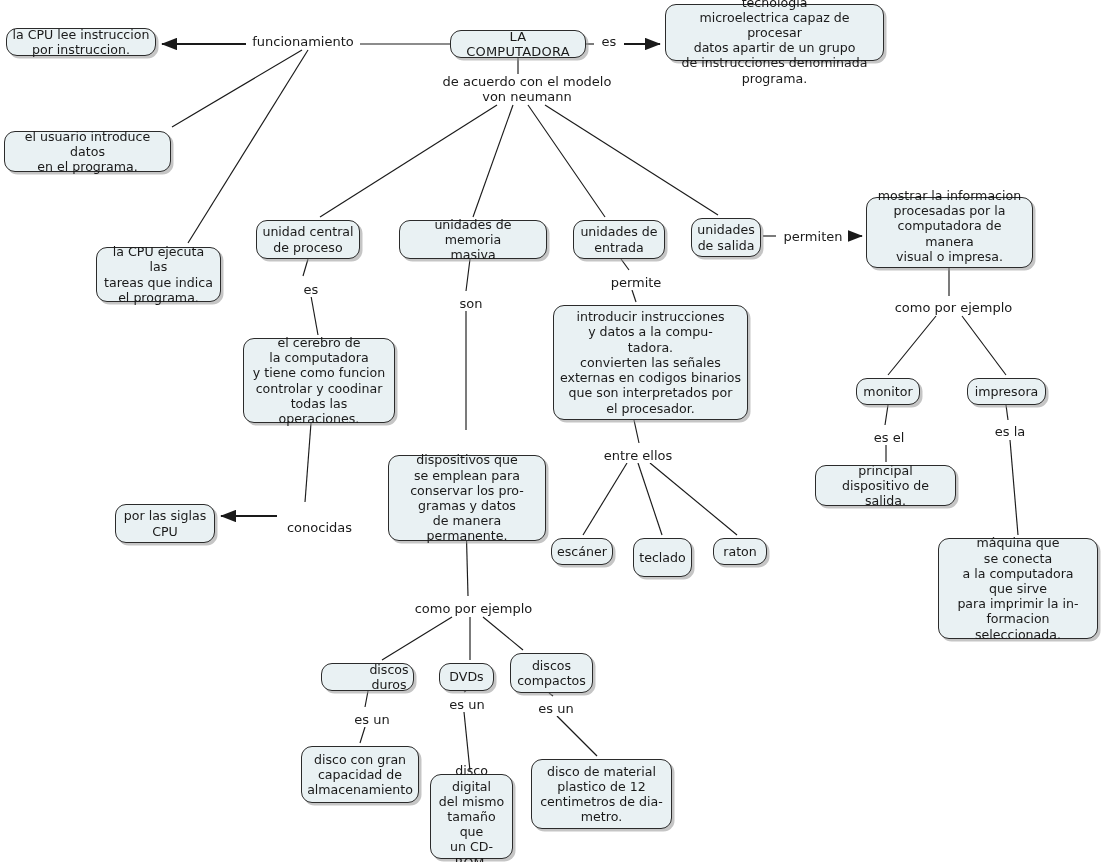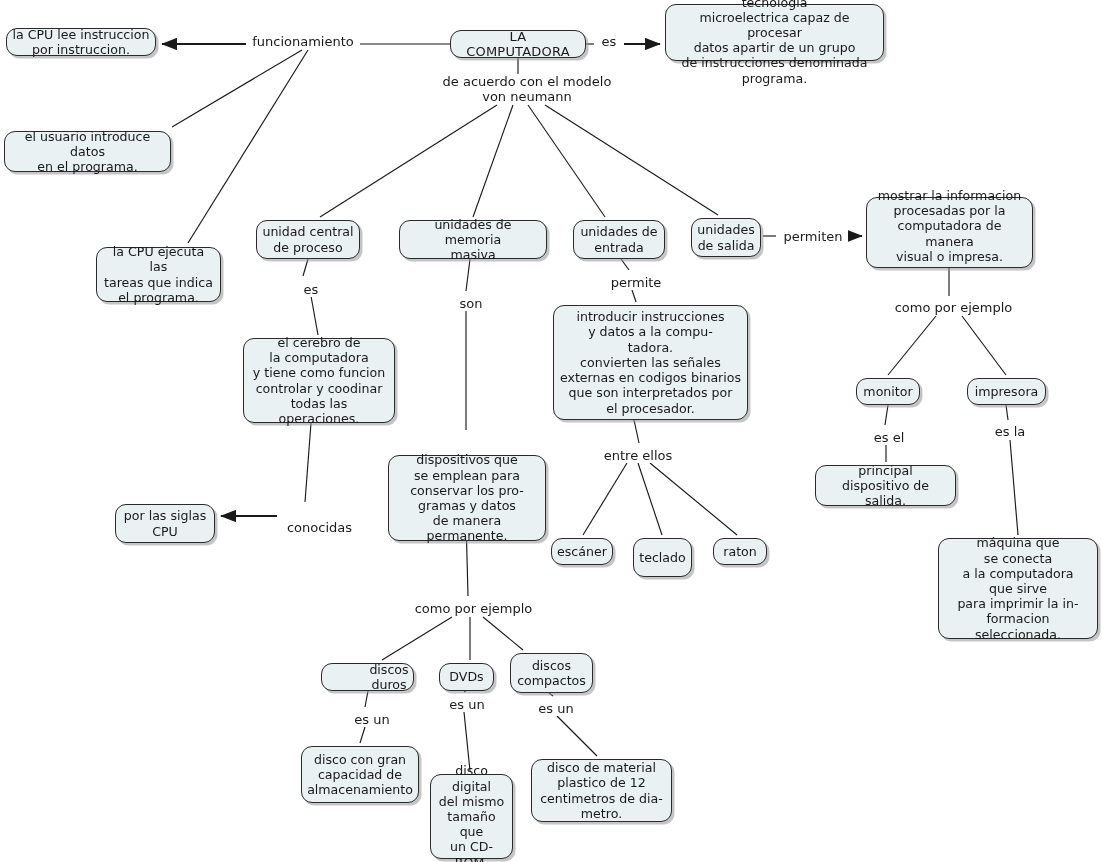--- a/index.html
+++ b/index.html
@@ -152,21 +152,21 @@
       <div class="node" style="left: 439px; top: 663px; width: 55px; height: 28px;"><span>DVDs</span></div>
       <div class="node" style="left: 510px; top: 653px; width: 83px; height: 40px;"><span>discos
 compactos</span></div>
       <div class="node" style="left: 301px; top: 746px; width: 118px; height: 57px; text-align: center;"><span>disco con gran
 capacidad de
 almacenamiento</span></div>
       <div class="node" style="left: 430px; top: 774px; width: 83px; height: 85px;"><span>disco digital
 del mismo
 tamaño que
 un CD-ROM.</span></div>
-      <div class="node" style="left: 531px; top: 759px; width: 141px; height: 63px;"><span>disco de material
+      <div class="node" style="left: 531px; top: 759px; width: 141px; height: 70px;"><span>disco de material
 plastico de 12
 centimetros de dia-
 metro.</span></div>
     </div>
   <div id="labels-layer">
       <div class="elabel" style="left: 246px; top: 34px; width: 110px;">funcionamiento</div>
       <div class="elabel" style="left: 594px; top: 34px; width: 26px;">es</div>
       <div class="elabel" style="left: 432px; top: 74px; width: 186px;">de acuerdo con el modelo
 von neumann</div>
       <div class="elabel" style="left: 296px; top: 282px; width: 26px;">es</div>

